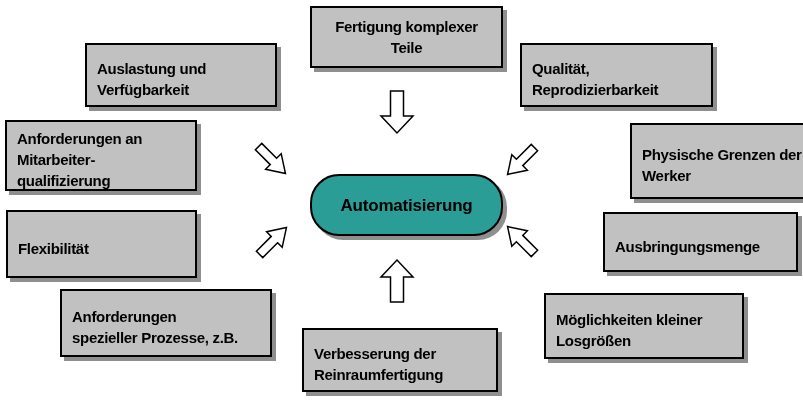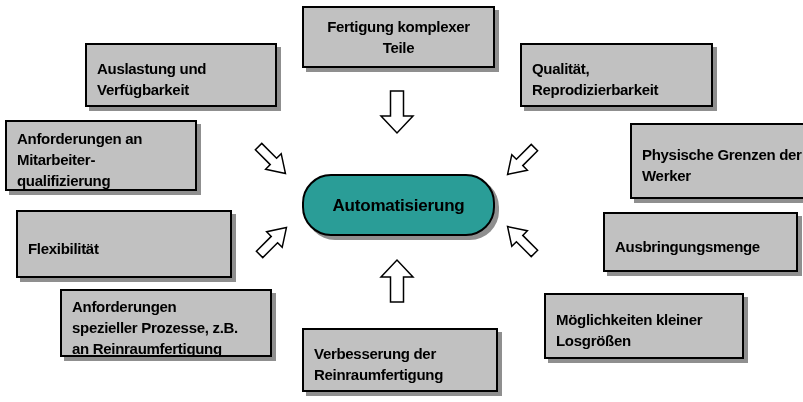--- a/index.html
+++ b/index.html
@@ -29,20 +29,21 @@
     display: flex;
     flex-direction: column;
     justify-content: center;
     text-align: left;
     padding: 8px 6px 0 10px;
   }
   .box .line { white-space: nowrap; }
   .box.centered {
     text-align: center;
     padding: 0 0;
+    margin-left: 8px;
   }
   .box.focus {
     background: var(--center-fill, #2A9D97);
     font-size: 17px;
     letter-spacing: -0.2px;
     border-radius: 29px;
   }
   .arrow {
     position: absolute;
     overflow: visible;
@@ -78,32 +79,31 @@
     <div class="line">Anforderungen an</div>
     <div class="line">Mitarbeiter-</div>
     <div class="line">qualifizierung</div>
   </div>
 
   <div class="box" style="left:630px;top:123px;width:195px;height:76px">
     <div class="line">Physische Grenzen der</div>
     <div class="line">Werker</div>
   </div>
 
-  <div class="box" style="left:16px;top:210px;width:216px;height:68px">
+  <div class="box" style="left:6px;top:210px;width:191px;height:68px">
     <div class="line">Flexibilität</div>
   </div>
 
   <div class="box" style="left:603px;top:212px;width:195px;height:60px">
     <div class="line">Ausbringungsmenge</div>
   </div>
 
   <div class="box" style="left:60px;top:289px;width:212px;height:68px">
     <div class="line">Anforderungen</div>
     <div class="line">spezieller Prozesse, z.B.</div>
-    <div class="line">an Reinraumfertigung</div>
   </div>
 
   <div class="box" style="left:544px;top:293px;width:200px;height:66px">
     <div class="line">Möglichkeiten kleiner</div>
     <div class="line">Losgrößen</div>
   </div>
 
   <div class="box" style="left:302px;top:328px;width:196px;height:64px">
     <div class="line">Verbesserung der</div>
     <div class="line">Reinraumfertigung</div>

